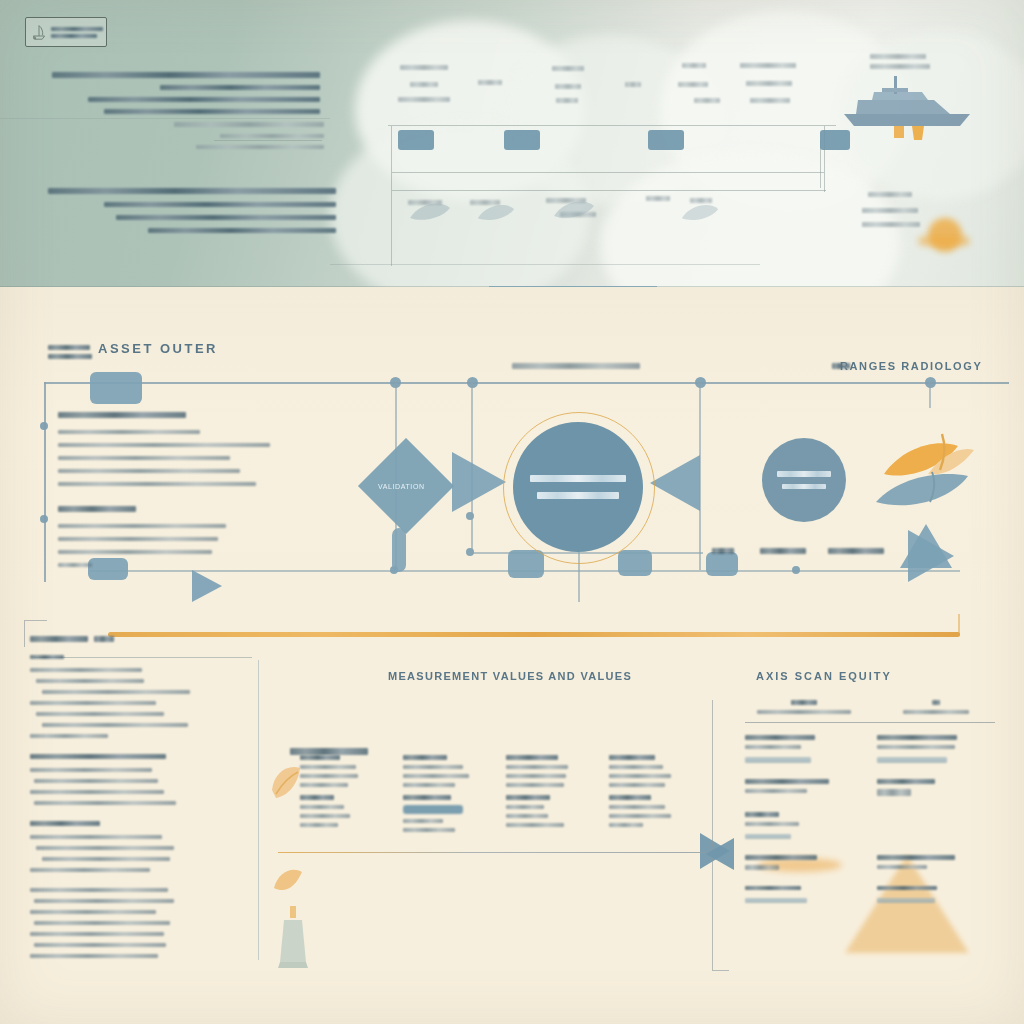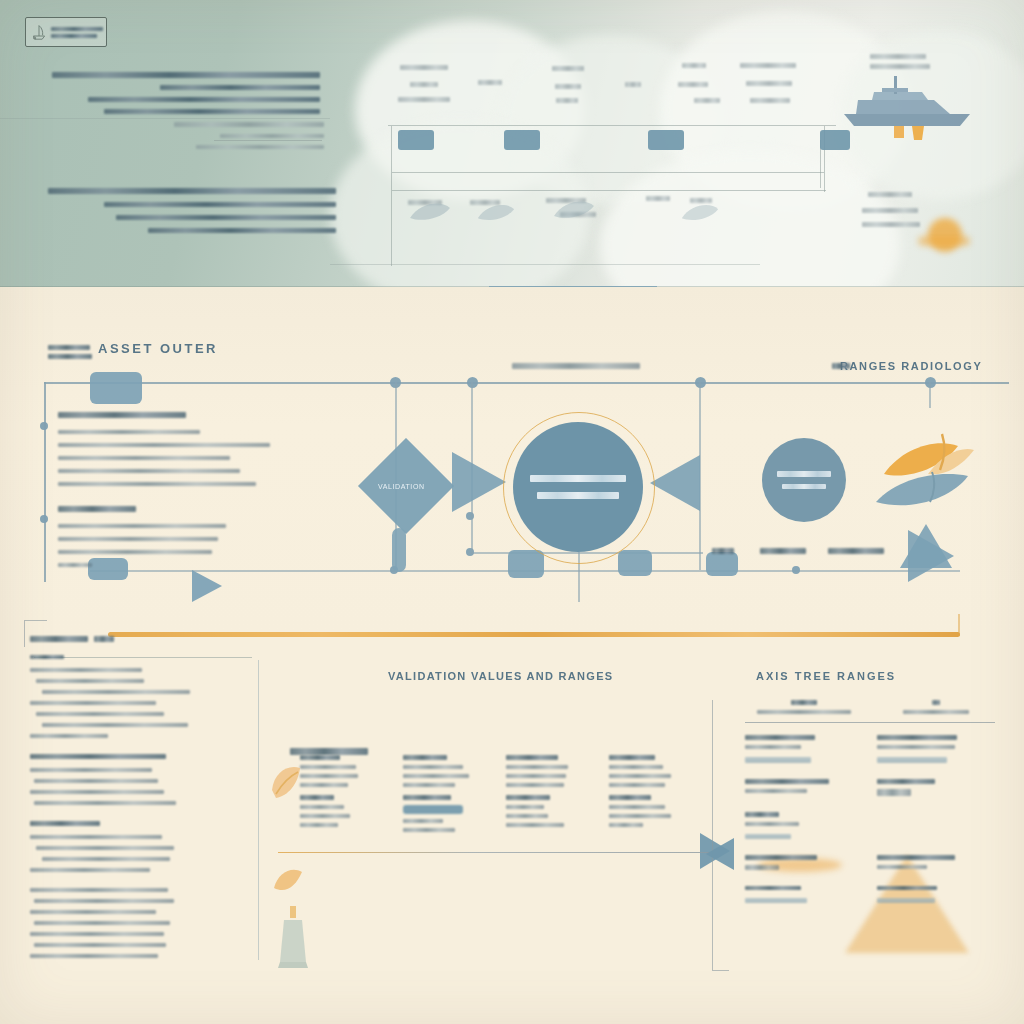--- a/index.html
+++ b/index.html
@@ -376,21 +376,21 @@
         <span class="blurtxt cream" style="width: 126px; height: 4px; margin-bottom: 7px; margin-left: 0px;"></span>
         <span class="blurtxt cream" style="width: 136px; height: 4px; margin-bottom: 7px; margin-left: 4px;"></span>
         <span class="blurtxt cream" style="width: 134px; height: 4px; margin-bottom: 7px; margin-left: 0px;"></span>
         <span class="blurtxt cream" style="width: 132px; height: 4px; margin-bottom: 7px; margin-left: 4px;"></span>
         <span class="blurtxt cream" style="width: 128px; height: 4px; margin-bottom: 7px; margin-left: 0px;"></span>
       </div>
     </div>
 
   <div class="conn v thin" style="left:258px;top:660px;height:300px;opacity:.45;width:1.2px;"></div>
 
-  <div class="sec-title sm" style="left:388px;top:670px;letter-spacing:1.3px;">VALIDATION VALUES AND RANGES</div>
+  <div class="sec-title sm" style="left:388px;top:670px;letter-spacing:1.3px;">MEASUREMENT VALUES AND VALUES</div>
   <span class="blurtxt dark" style="position:absolute;left:290px;top:748px;width:78px;height:7px;"></span>
   <div class="grid4" id="grid4">
       <div class="cell">
         <span class="blurtxt dark" style="width: 40px; height: 5px;"></span>
         <span class="blurtxt cream" style="width: 56px; height: 4px;"></span>
         <span class="blurtxt cream" style="width: 58px; height: 4px;"></span>
         <span class="blurtxt cream" style="width: 48px; height: 4px;"></span>
       </div>
       <div class="cell">
         <span class="blurtxt dark" style="width: 44px; height: 5px;"></span>
@@ -443,21 +443,21 @@
   </svg>
   <svg style="position:absolute;left:270px;top:862px;width:36px;height:36px;opacity:.75;" viewBox="0 0 36 36">
     <path d="M4 26 C8 10 22 4 32 10 C26 24 16 32 4 26 Z" fill="#eeb667"></path>
   </svg>
   <svg style="position:absolute;left:272px;top:900px;width:42px;height:70px;opacity:.7;" viewBox="0 0 42 70">
     <rect x="18" y="6" width="6" height="12" fill="#e9b25a"></rect>
     <path d="M12 20 L30 20 L34 62 L8 62 Z" fill="#b9c9c0"></path>
     <path d="M8 62 L34 62 L36 68 L6 68 Z" fill="#a9bdb3"></path>
   </svg>
 
-  <div class="sec-title sm" style="left:756px;top:670px;letter-spacing:2px;">AXIS TREE RANGES</div>
+  <div class="sec-title sm" style="left:756px;top:670px;letter-spacing:2px;">AXIS SCAN EQUITY</div>
   <div class="bracket" style="left:712px;top:700px;height:270px;width:16px;border-bottom:1.4px solid #8b9aa0;"></div>
   <div class="tri-sm" style="left:706px;top:838px;border-left:none;border-right:28px solid #6f97ab;"></div>
 
   <div class="orange-tri-wm"></div>
   <div class="orange-blob" style="left:758px;top:858px;width:84px;height:14px;background:rgba(236,177,92,.6);"></div>
 
   <div class="rtable" id="rtable">
       <div class="rt-head">
         <div class="rt-cell" style="align-items: center;">
           <span class="blurtxt dark" style="width: 26px; height: 5px;"></span>

